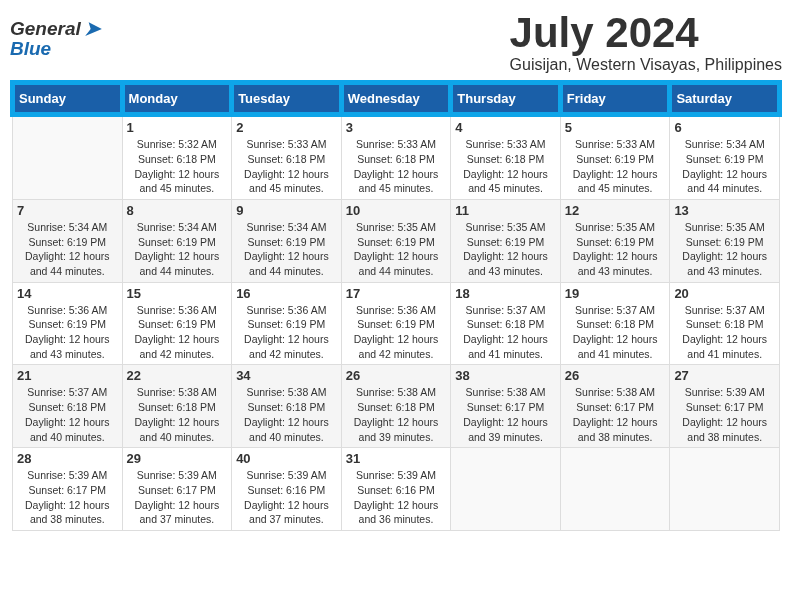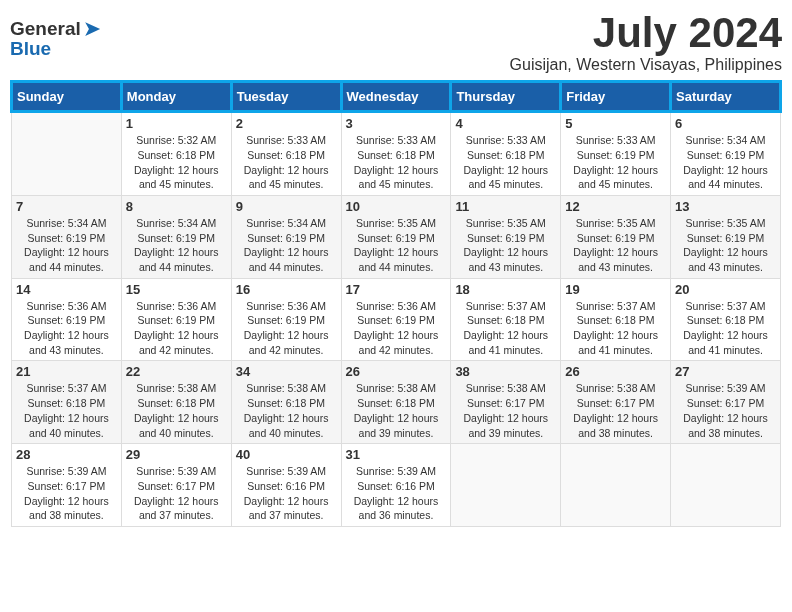--- a/index.html
+++ b/index.html
@@ -14,27 +14,27 @@
       display: flex;
       align-items: flex-start;
       justify-content: space-between;
       margin-bottom: 4px;
     }
     .logo {
       display: flex;
       flex-direction: column;
       align-items: flex-start;
       padding-top: 6px;
+      font-style: italic;
     }
     .logo-line {
       display: flex;
       align-items: center;
     }
     .title-section {
-      text-align: right;
     }
     .month-title {
       font-size: 42px;
       font-weight: bold;
       color: #333;
       line-height: 1.1;
     }
     .location {
       font-size: 16px;
       color: #333;
@@ -44,21 +44,21 @@
       border-collapse: collapse;
       margin-top: 6px;
     }
     th {
       background: #1a5fa8;
       color: #fff;
       padding: 6px 4px;
       font-size: 13px;
       font-weight: bold;
       text-align: left;
-      border: 3px solid #0ea5e9;
+      border: 5px solid #0ea5e9;
     }
     td {
       vertical-align: top;
       border: 1px solid #ddd;
       padding: 3px 4px;
       width: 14.28%;
       min-height: 80px;
       font-size: 11px;
       color: #333;
       background: #fff;

